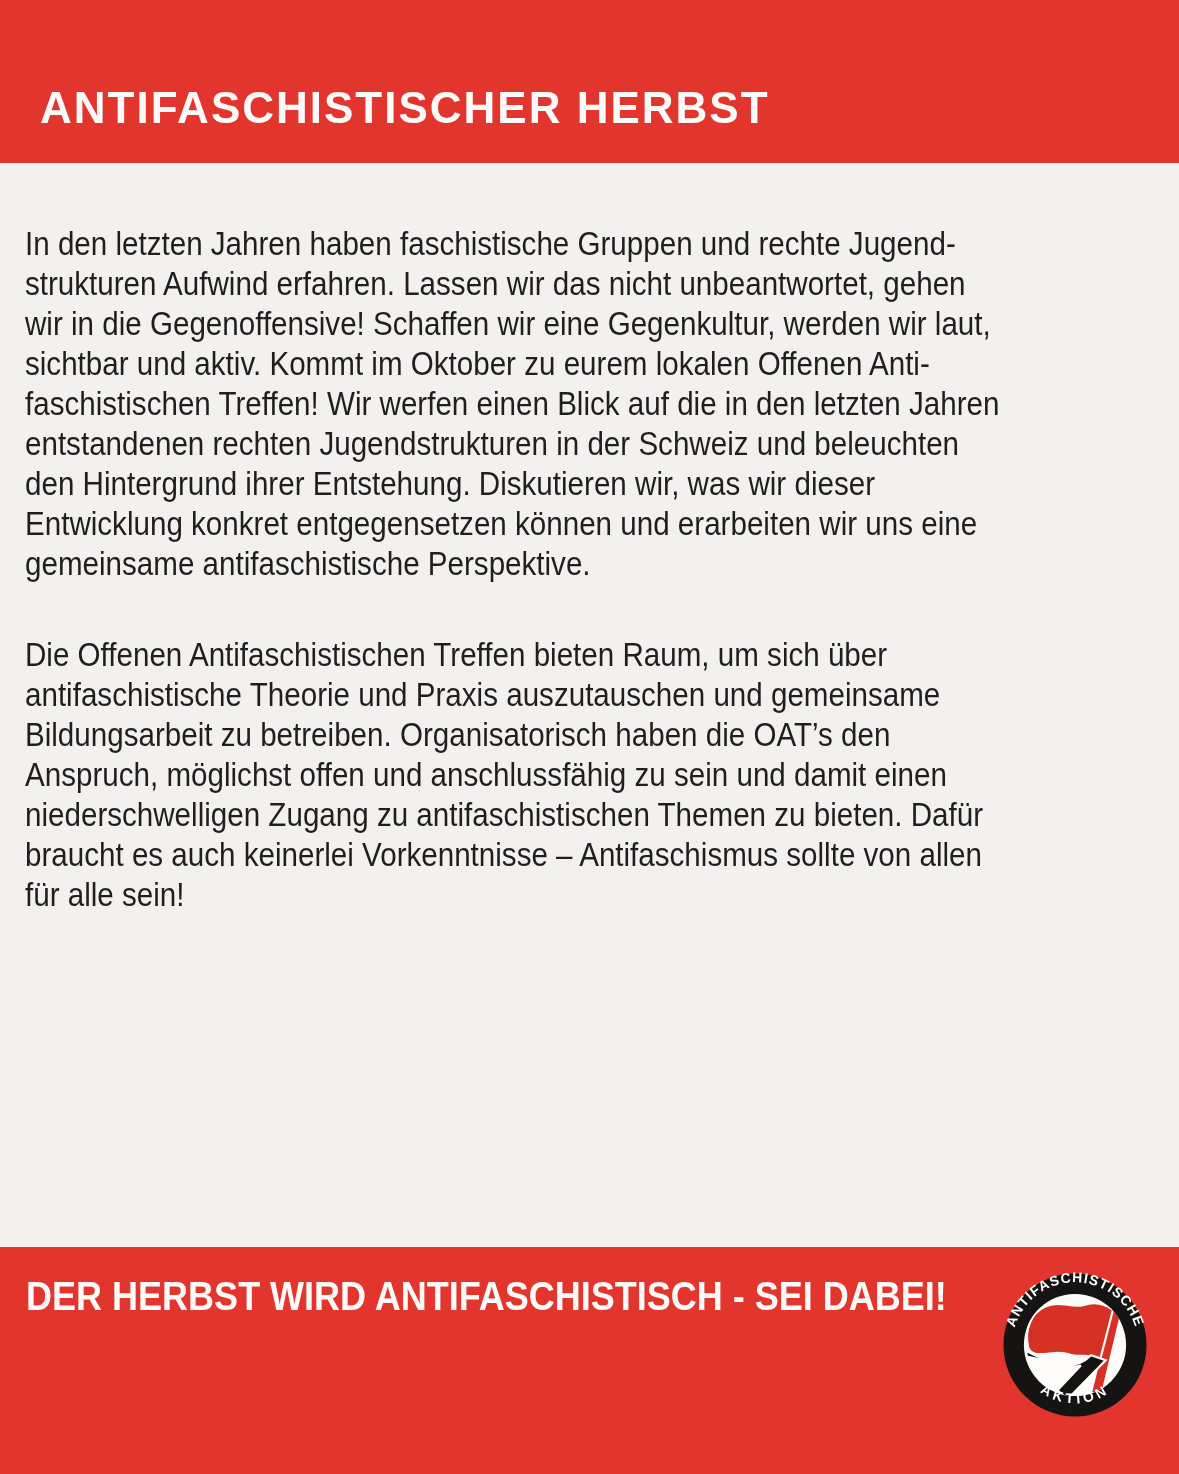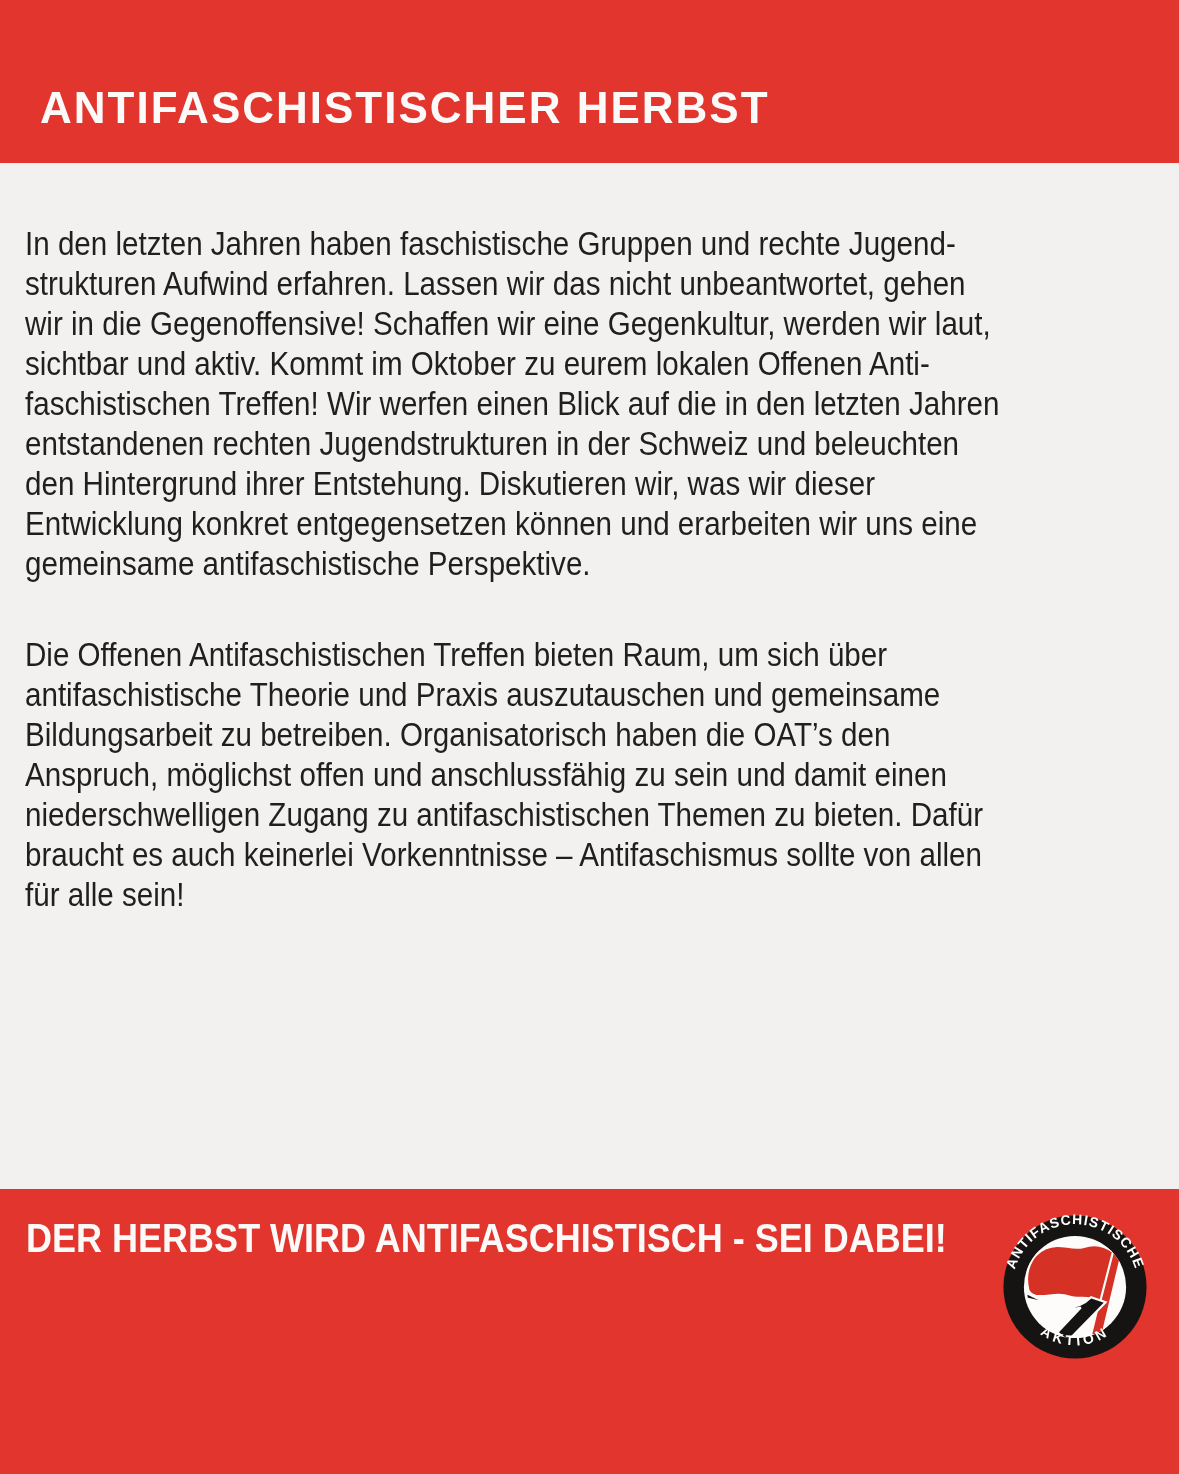--- a/index.html
+++ b/index.html
@@ -49,21 +49,21 @@
     transform: scaleX(0.87);
     transform-origin: left top;
   }
   .para-1 { padding-top: 60px; }
   .para-2 { margin-top: 51px; }
 
   
   .footer-band {
     position: absolute;
     left: 0; right: 0; bottom: 0;
-    height: 285px;
+    height: 227px;
   }
   .footer-headline {
     margin: 0;
     padding: 27px 0 0 29px;
     color: #fbfaf9;
     font-size: 40px;
     font-weight: 700;
     line-height: 1.1;
     white-space: nowrap;
     transform: scaleX(0.90);

